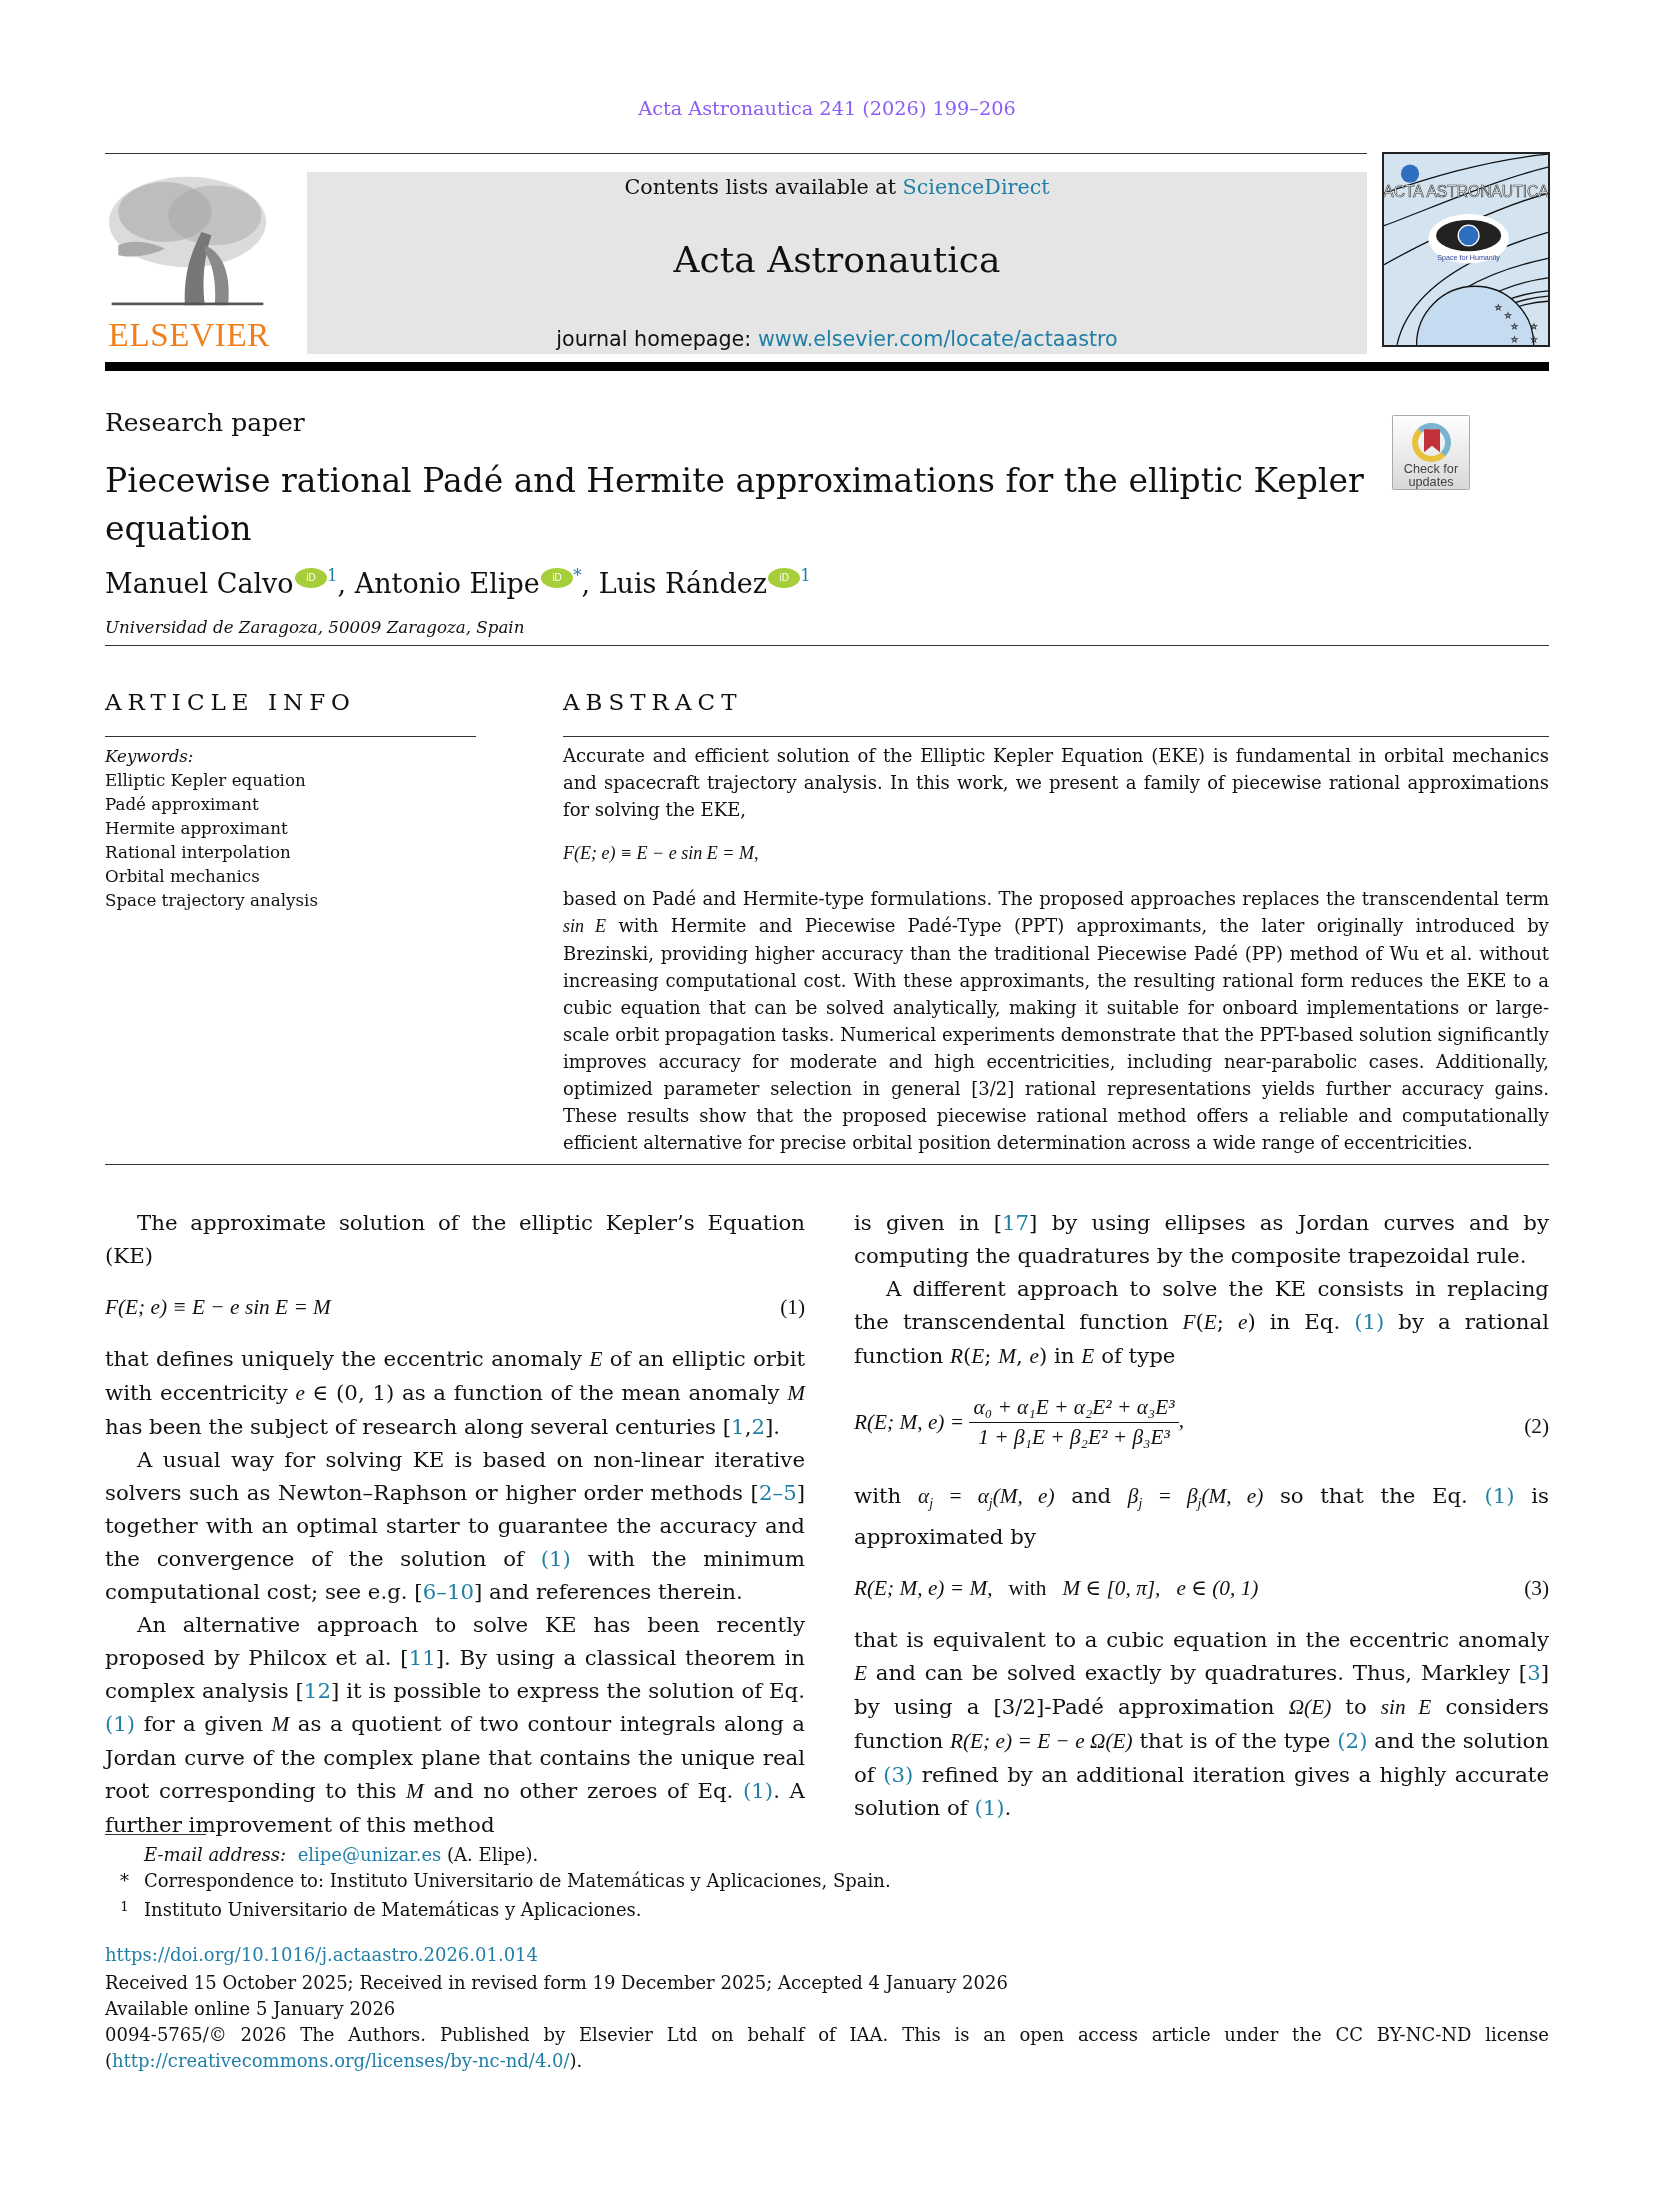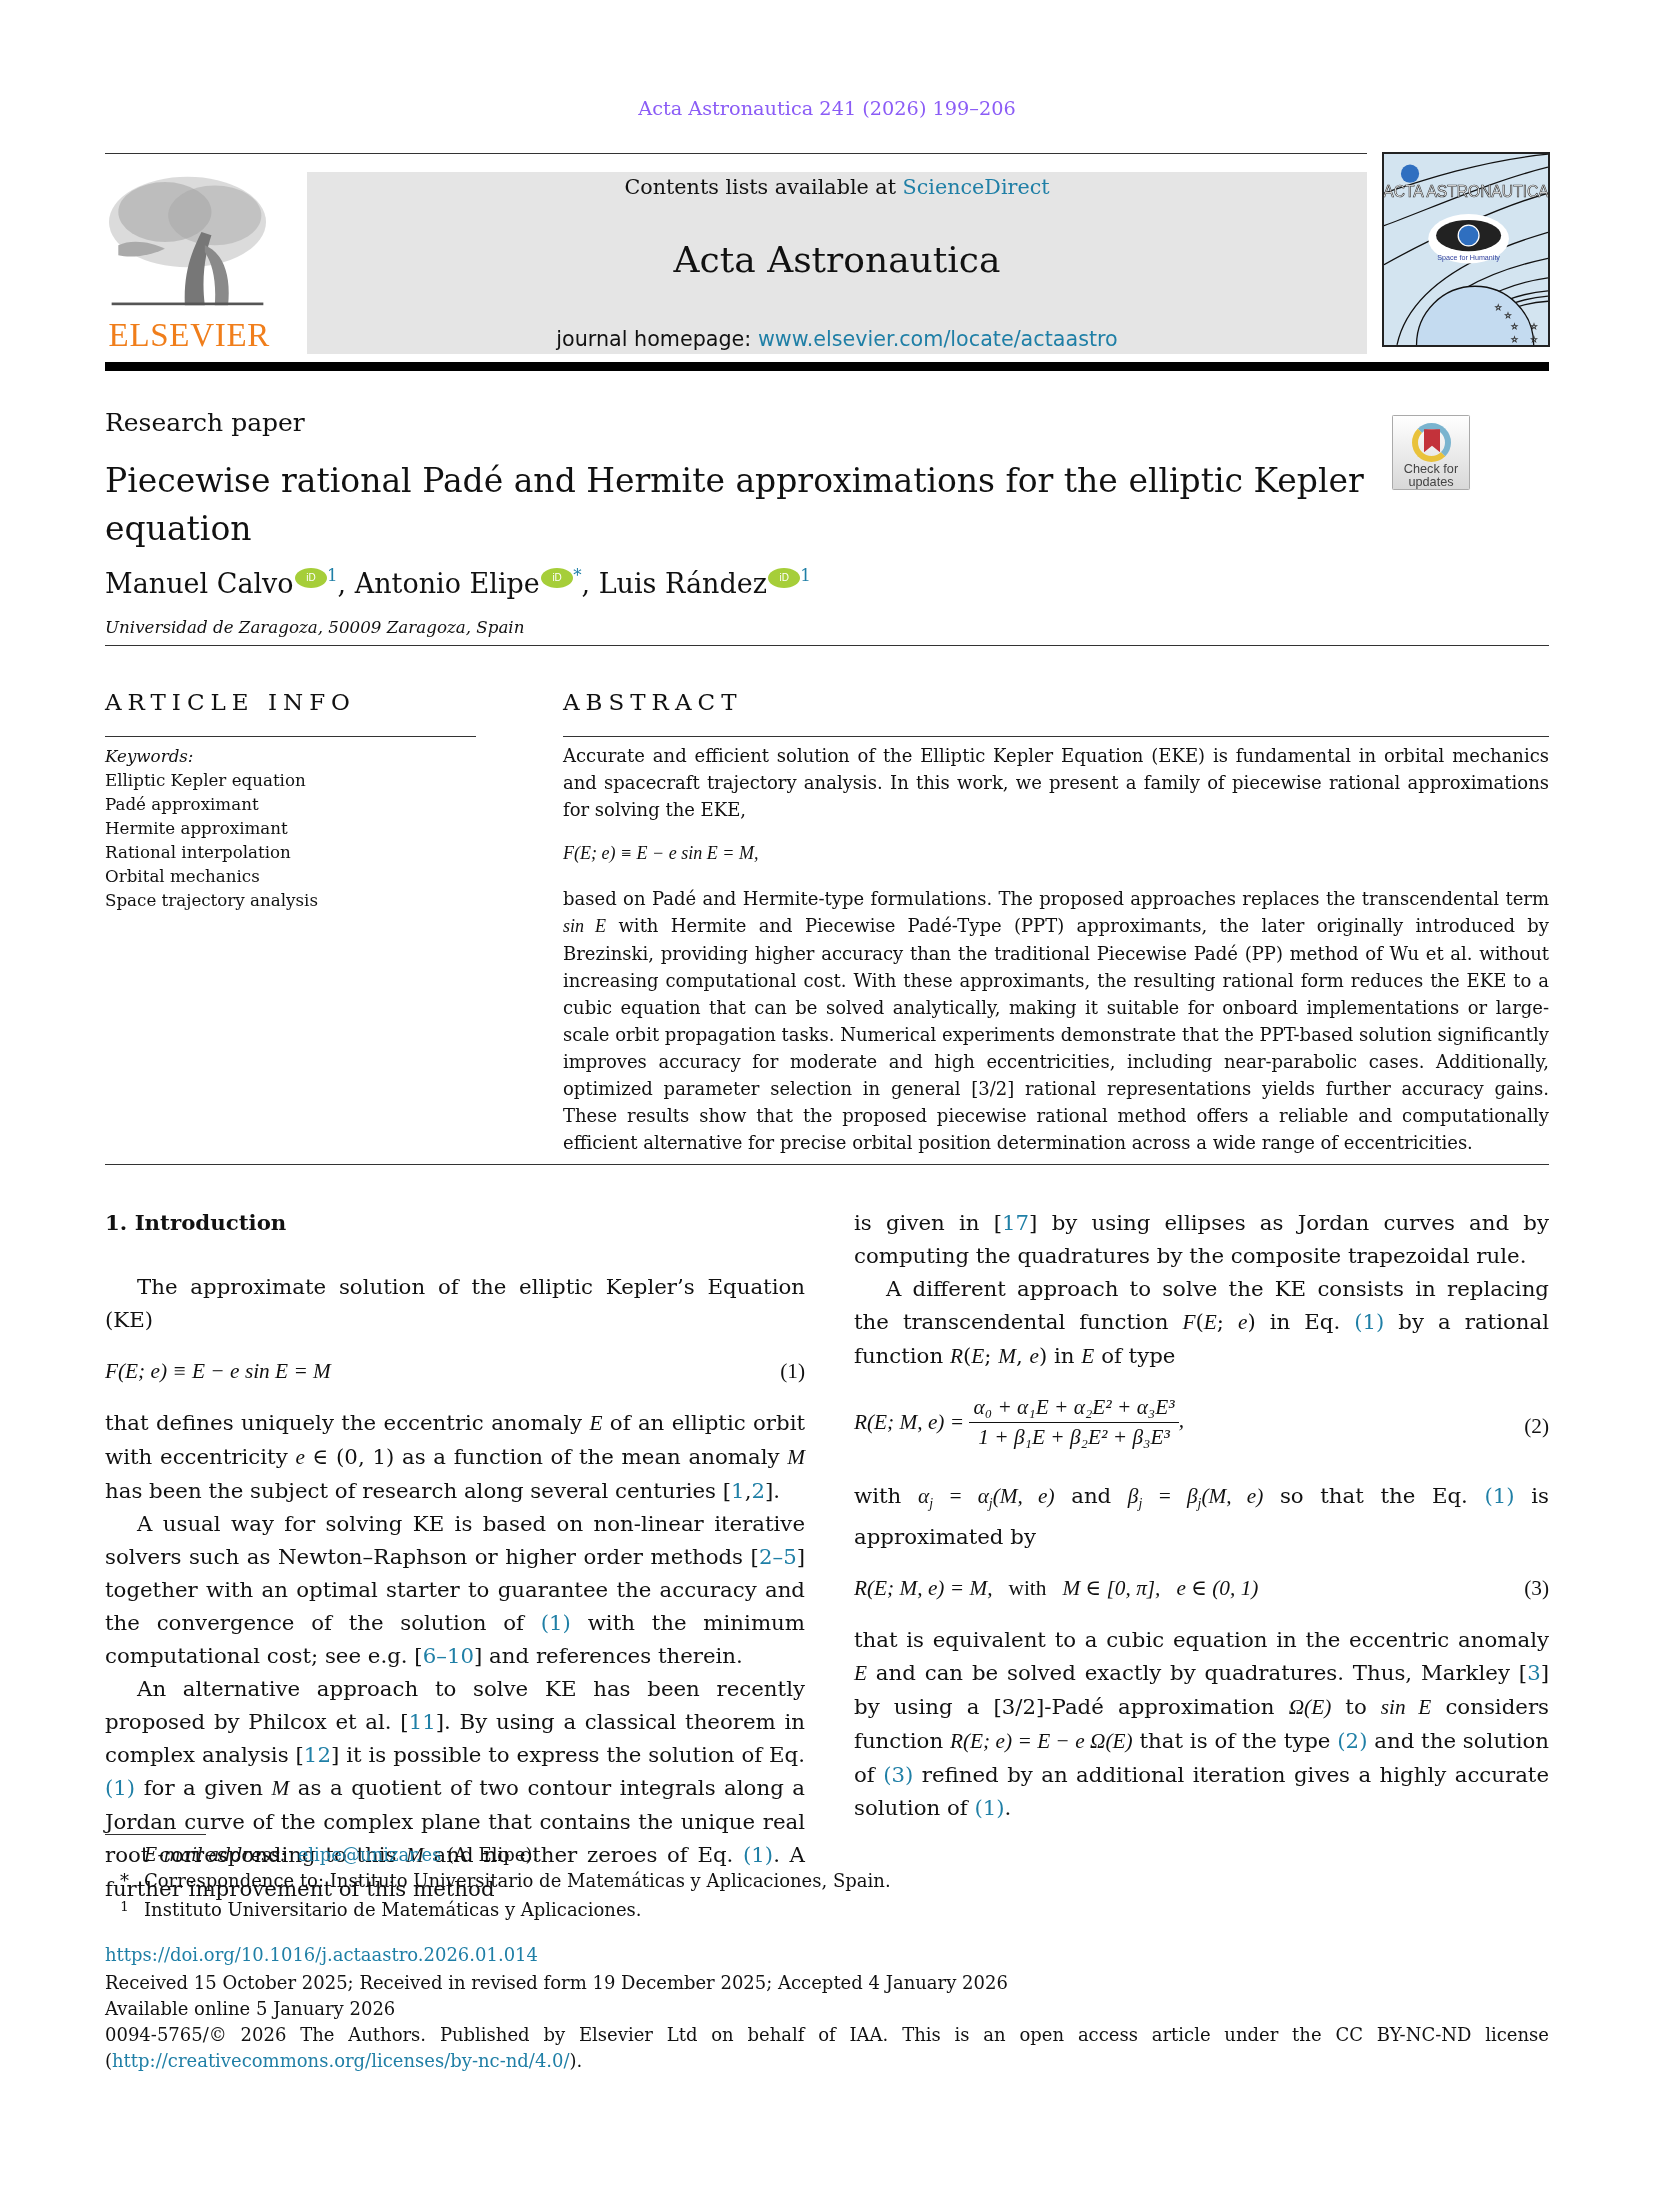--- a/index.html
+++ b/index.html
@@ -171,21 +171,20 @@
 </div>
 
 <div class="abs" id="abstract">
   <p>Accurate and efficient solution of the Elliptic Kepler Equation (EKE) is fundamental in orbital mechanics and spacecraft trajectory analysis. In this work, we present a family of piecewise rational approximations for solving the EKE,</p>
   <div class="eq math">F(E; e) ≡ E − e sin E = M,</div>
   <p><span>based on Padé and Hermite-type formulations. The proposed approaches replaces the transcendental term </span><span class="math">sin E</span><span> with Hermite and Piecewise Padé-Type (PPT) approximants, the later originally introduced by Brezinski, providing higher accuracy than the traditional Piecewise Padé (PP) method of Wu et al. without increasing computational cost. With these approximants, the resulting rational form reduces the EKE to a cubic equation that can be solved analytically, making it suitable for onboard implementations or large-scale orbit propagation tasks. Numerical experiments demonstrate that the PPT-based solution significantly improves accuracy for moderate and high eccentricities, including near-parabolic cases. Additionally, optimized parameter selection in general [3/2] rational representations yields further accuracy gains. These results show that the proposed piecewise rational method offers a reliable and computationally efficient alternative for precise orbital position determination across a wide range of eccentricities.</span></p>
 </div>
 <div class="abs" id="rule-3"></div>
 
 <div class="col" id="col-left">
-  <h2>1.  Introduction</h2>
   <p>The approximate solution of the elliptic Kepler’s Equation (KE)</p>
   <div class="eqrow math"><span>F(E; e) ≡ E − e  sin E = M</span><span class="num">(1)</span></div>
   <p class="noind"><span>that defines uniquely the eccentric anomaly </span><span class="math">E</span><span> of an elliptic orbit with eccentricity </span><span class="math">e</span> ∈ (0, 1)<span> as a function of the mean anomaly </span><span class="math">M</span><span> has been the subject of research along several centuries [</span><a class="link">1</a>,<a class="link">2</a><span>].</span></p>
   <p><span>A usual way for solving KE is based on non-linear iterative solvers such as Newton–Raphson or higher order methods [</span><a class="link">2–5</a><span>] together with an optimal starter to guarantee the accuracy and the convergence of the solution of </span><a class="link">(1)</a><span> with the minimum computational cost; see e.g. [</span><a class="link">6–10</a><span>] and references therein.</span></p>
   <p><span>An alternative approach to solve KE has been recently proposed by Philcox et al. [</span><a class="link">11</a><span>]. By using a classical theorem in complex analysis [</span><a class="link">12</a><span>] it is possible to express the solution of Eq. </span><a class="link">(1)</a><span> for a given </span><span class="math">M</span><span> as a quotient of two contour integrals along a Jordan curve of the complex plane that contains the unique real root corresponding to this </span><span class="math">M</span><span> and no other zeroes of Eq. </span><a class="link">(1)</a><span>. A further improvement of this method</span></p>
 </div>
 
 <div class="col" id="col-right">
   <p class="noind"><span>is given in [</span><a class="link">17</a><span>] by using ellipses as Jordan curves and by computing the quadratures by the composite trapezoidal rule.</span></p>
   <p><span>A different approach to solve the KE consists in replacing the transcendental function </span><span class="math">F</span>(<span class="math">E</span>; <span class="math">e</span>)<span> in Eq. </span><a class="link">(1)</a><span> by a rational function </span><span class="math">R</span>(<span class="math">E</span>; <span class="math">M</span>, <span class="math">e</span>)<span> in </span><span class="math">E</span><span> of type</span></p>

